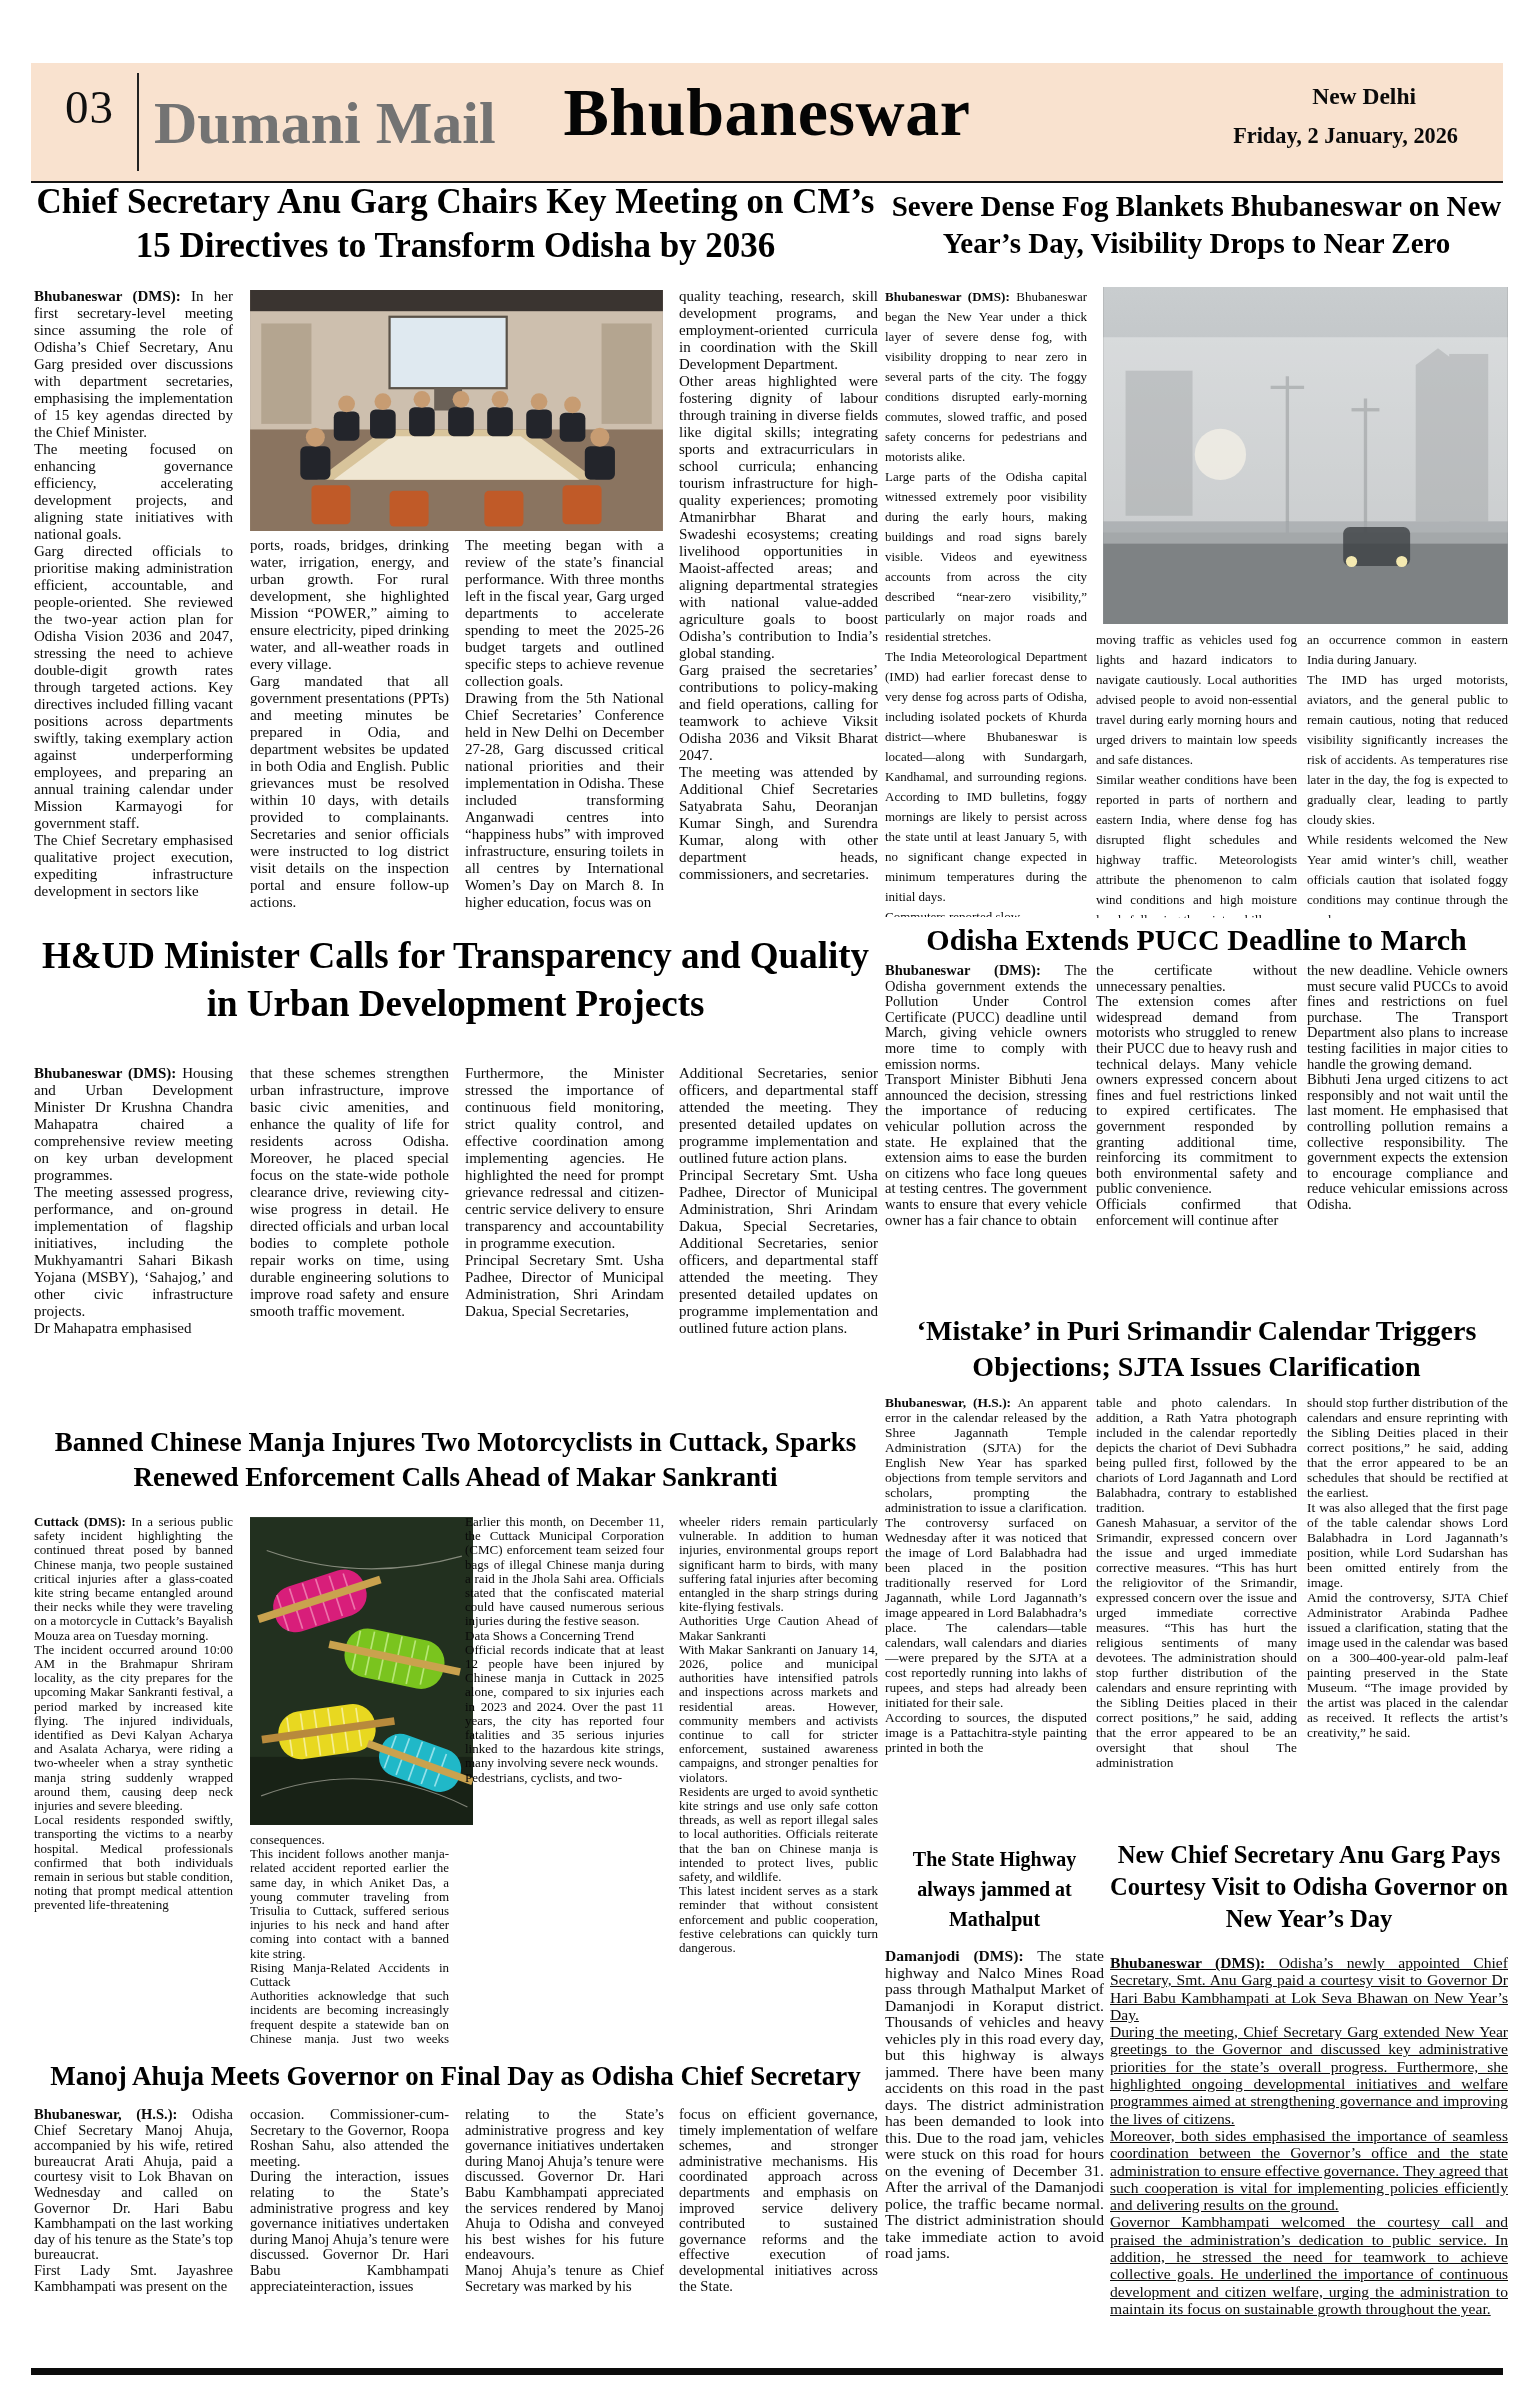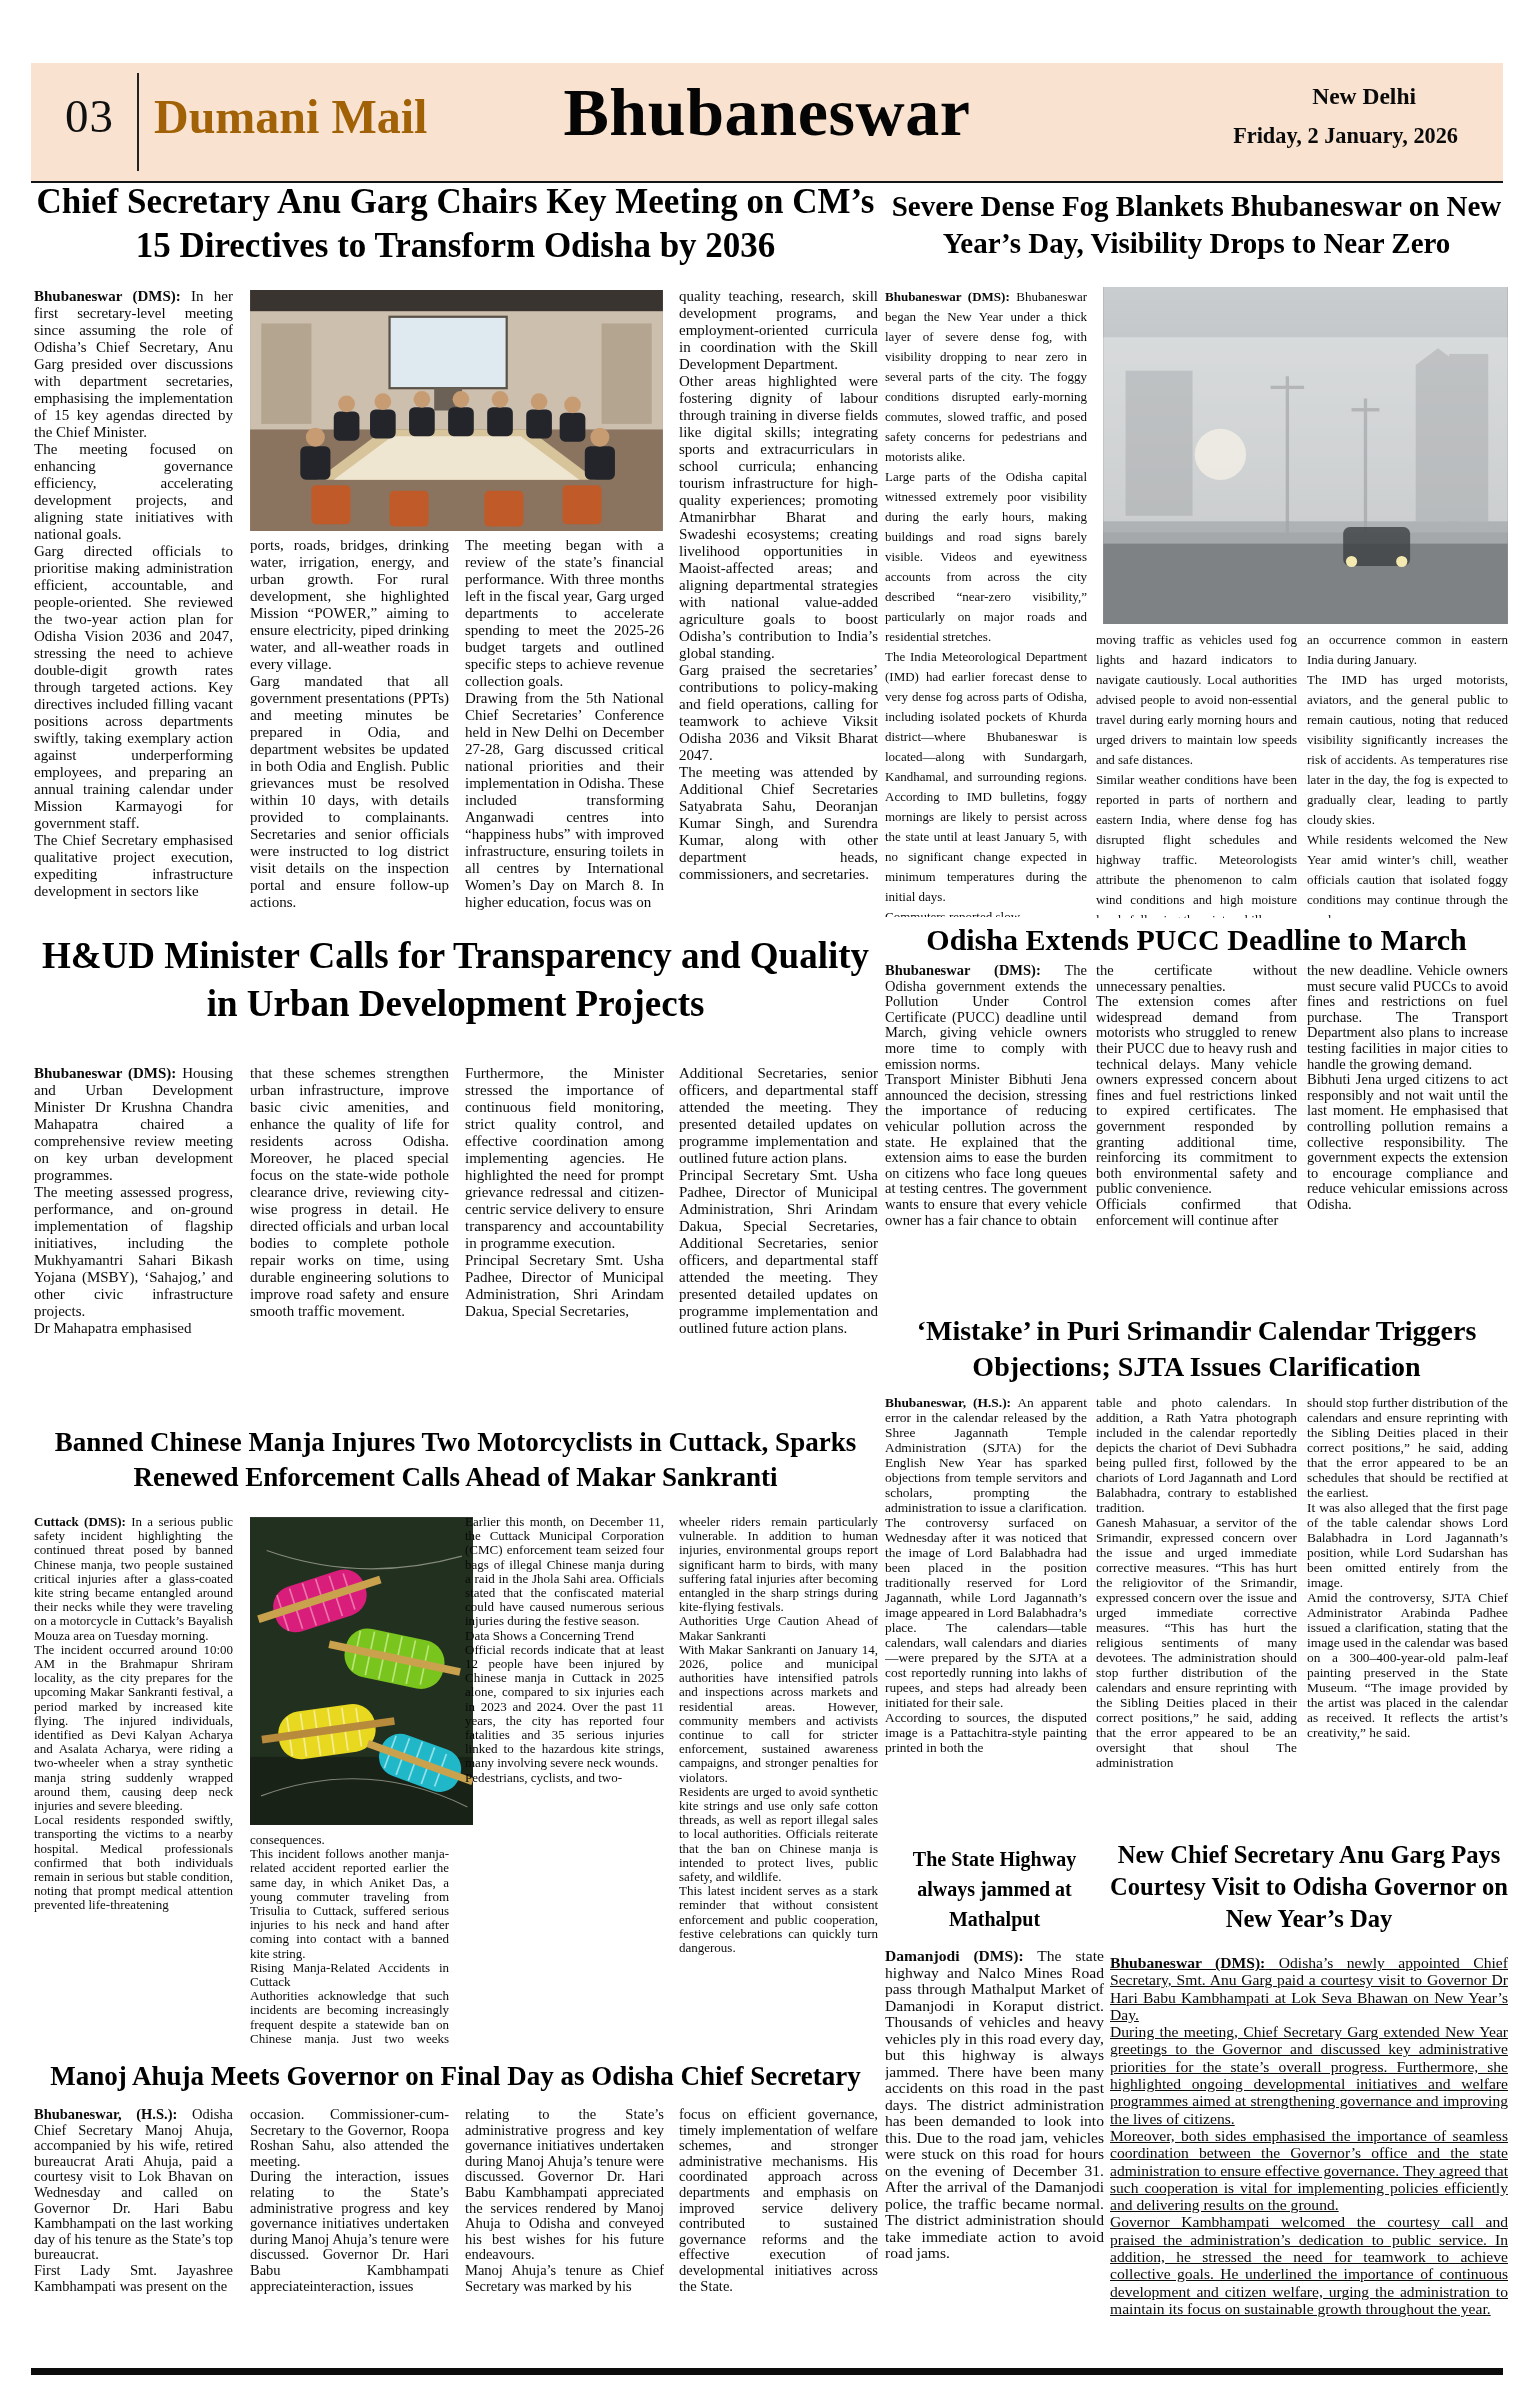--- a/index.html
+++ b/index.html
@@ -1,24 +1,24 @@
 <!DOCTYPE html>
 <html style="font-size:9px"><head>
 <meta charset="utf-8">
 <style>
   html,body{margin:0;padding:0;background:#e8e8e8;}
   .page{position:relative;width:1533px;height:2389px;background:#ffffff;
         font-family:"Liberation Serif", serif;color:#0a0a0a;overflow:hidden;}
   
   .masthead{position:absolute;left:31px;top:63px;width:1472px;height:118px;
             background:#f9e2cf;border-bottom:2.8px solid #141414;}
-  .pageno{position:absolute;left:34px;top:26px;font-size:47px;font-weight:normal;
+  .pageno{position:absolute;left:34px;top:17px;font-size:47px;font-weight:normal;
           font-family:"Liberation Serif",serif;color:#101010;letter-spacing:1.1px;}
   .mast-rule{position:absolute;left:106px;top:10px;width:1.7px;height:98px;background:#222;}
-  .mast-title{position:absolute;left:123px;top:26px;font-size:48px;font-weight:bold;color:#a16207;}
+  .mast-title{position:absolute;left:123px;top:26px;font-size:60px;font-weight:bold;color:#737373;}
   .mast-city{position:absolute;left:0;right:0;top:10px;text-align:center;font-size:68px;
              font-weight:bold;letter-spacing:0.6px;color:#050505;}
   .mast-place{position:absolute;right:87px;top:20px;font-size:23.5px;font-weight:bold;text-align:left;}
   .mast-date{position:absolute;right:45px;top:60px;font-size:22.3px;font-weight:bold;text-align:center;}
   
   .headline{position:absolute;text-align:center;font-weight:bold;color:#000;}
   .hl-a{left:34px;top:180px;width:843px;font-size:35px;line-height:44px;}
   .hl-b{left:885px;top:188px;width:623px;font-size:29px;line-height:37px;}
   .hl-c{left:885px;top:922px;width:623px;font-size:30px;line-height:35px;}
   .hl-d{left:34px;top:932px;width:843px;font-size:37px;line-height:48px;}

